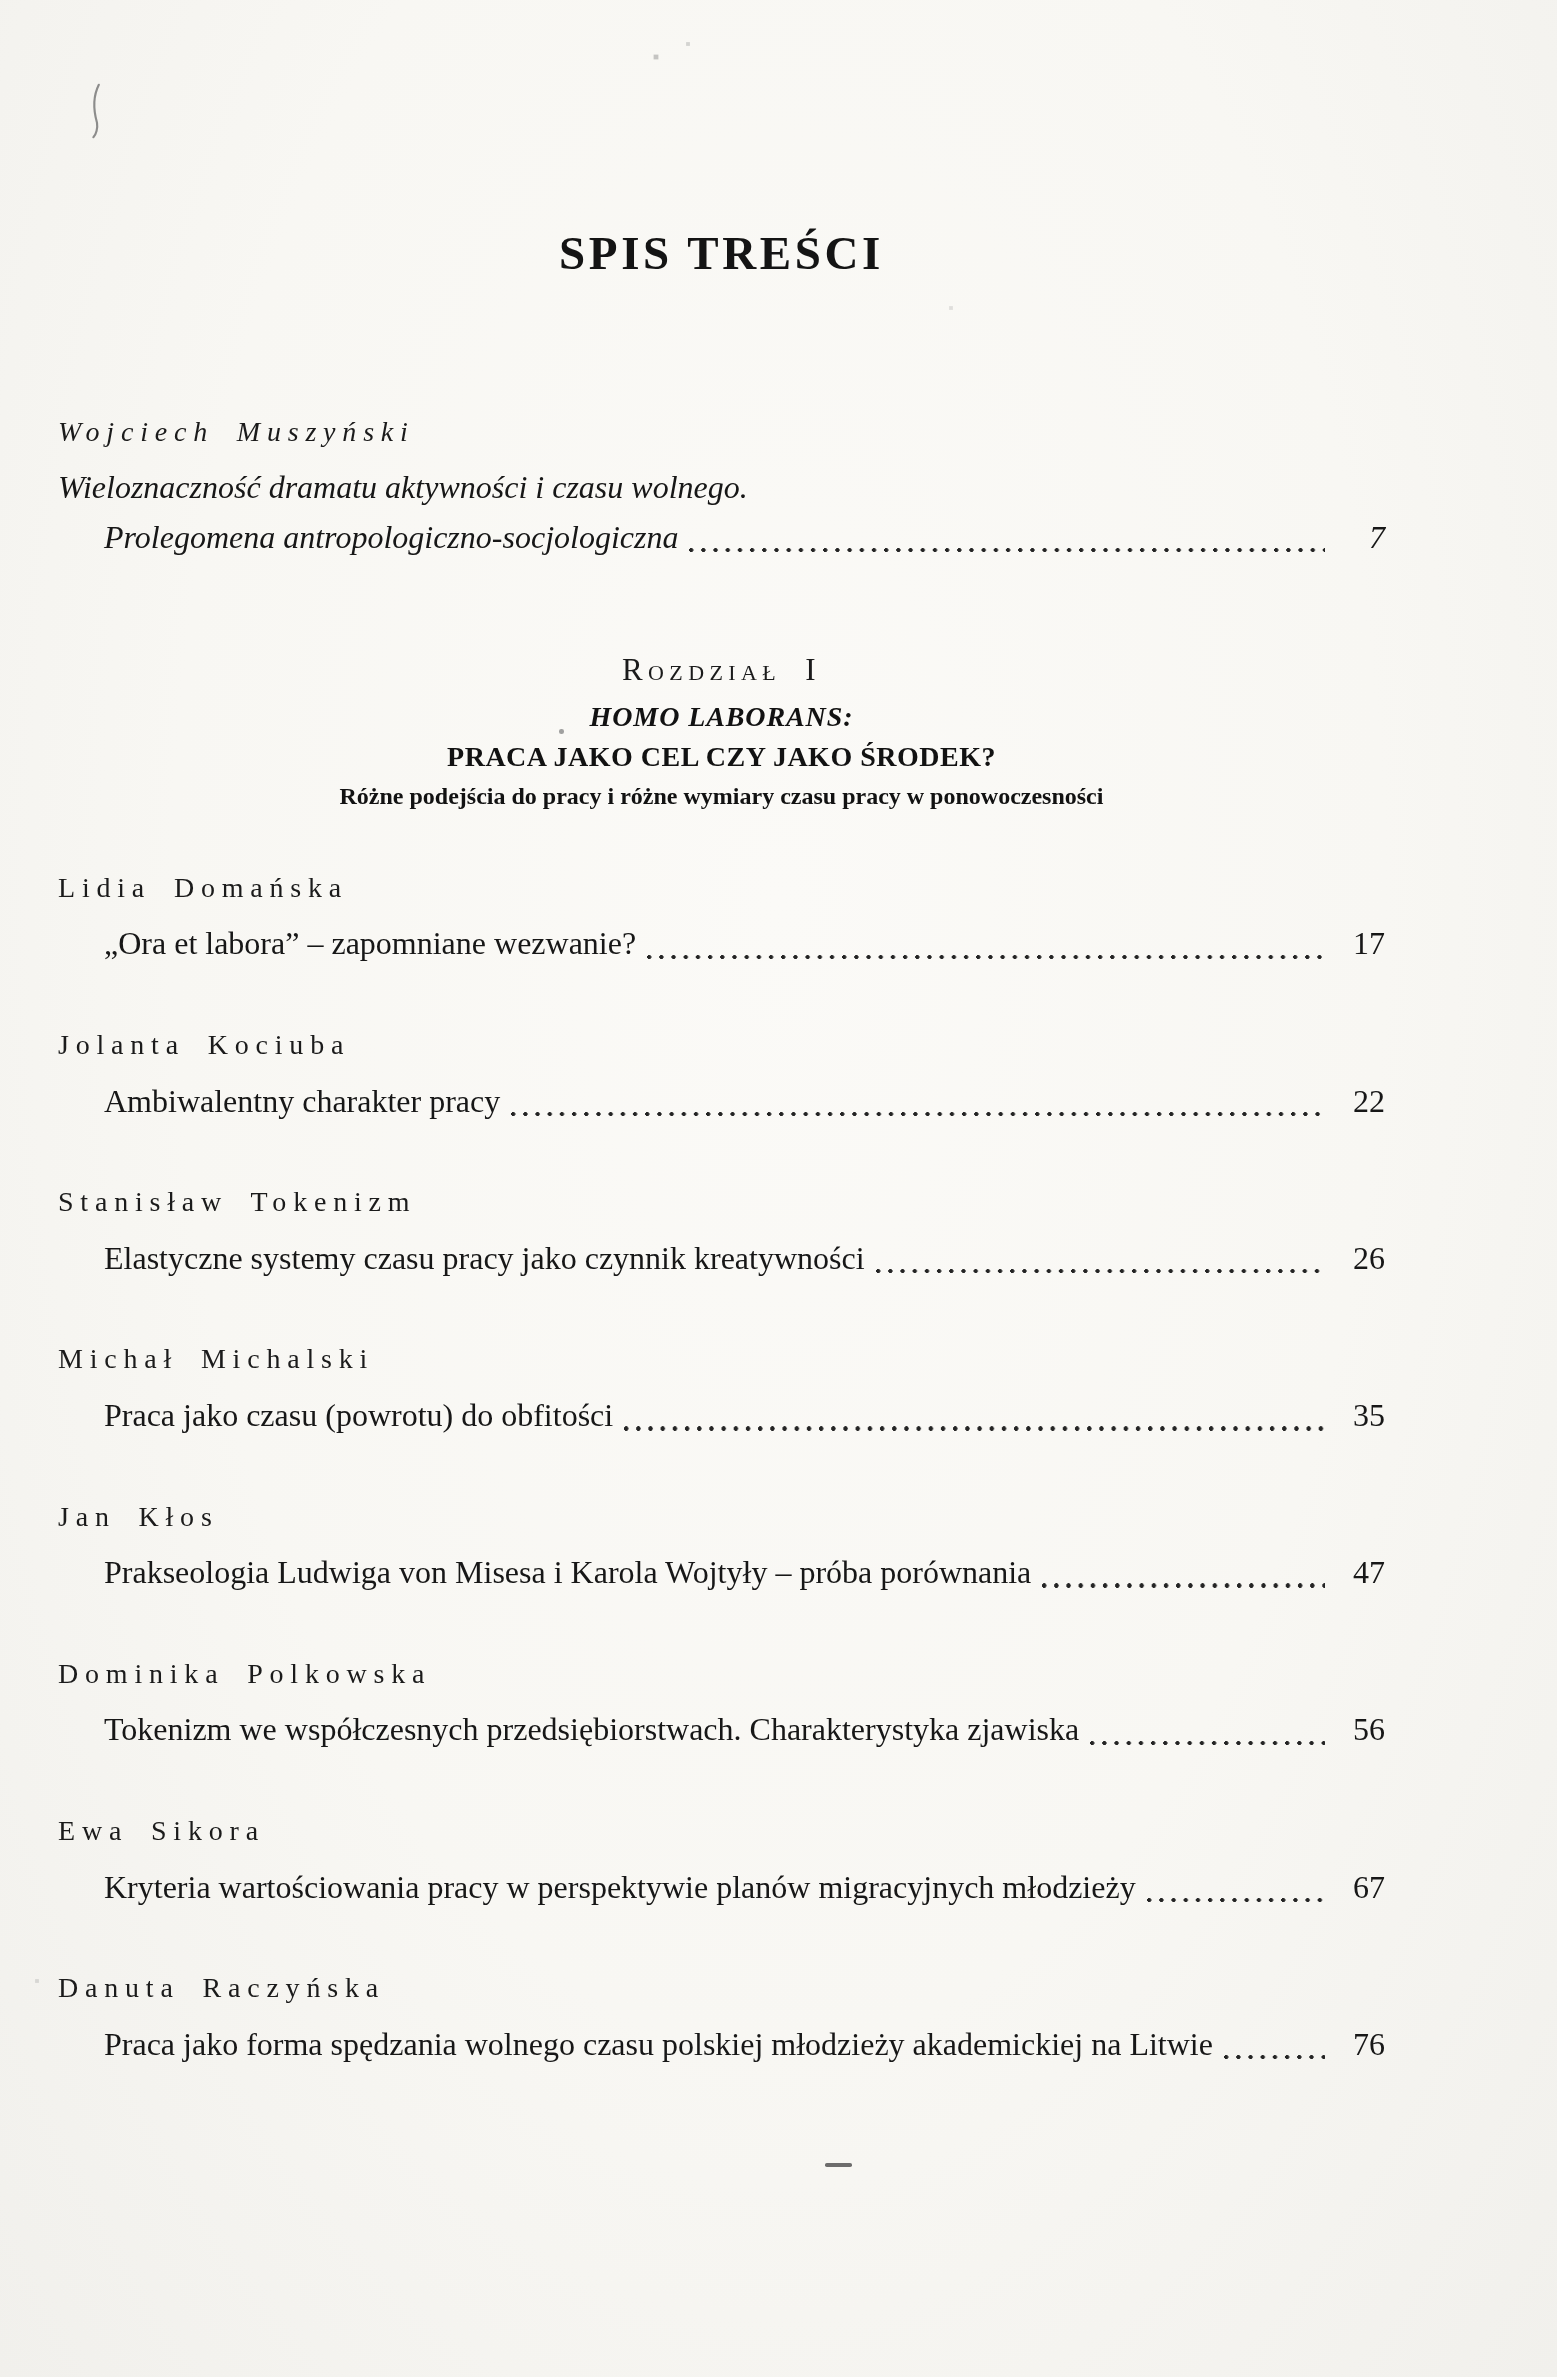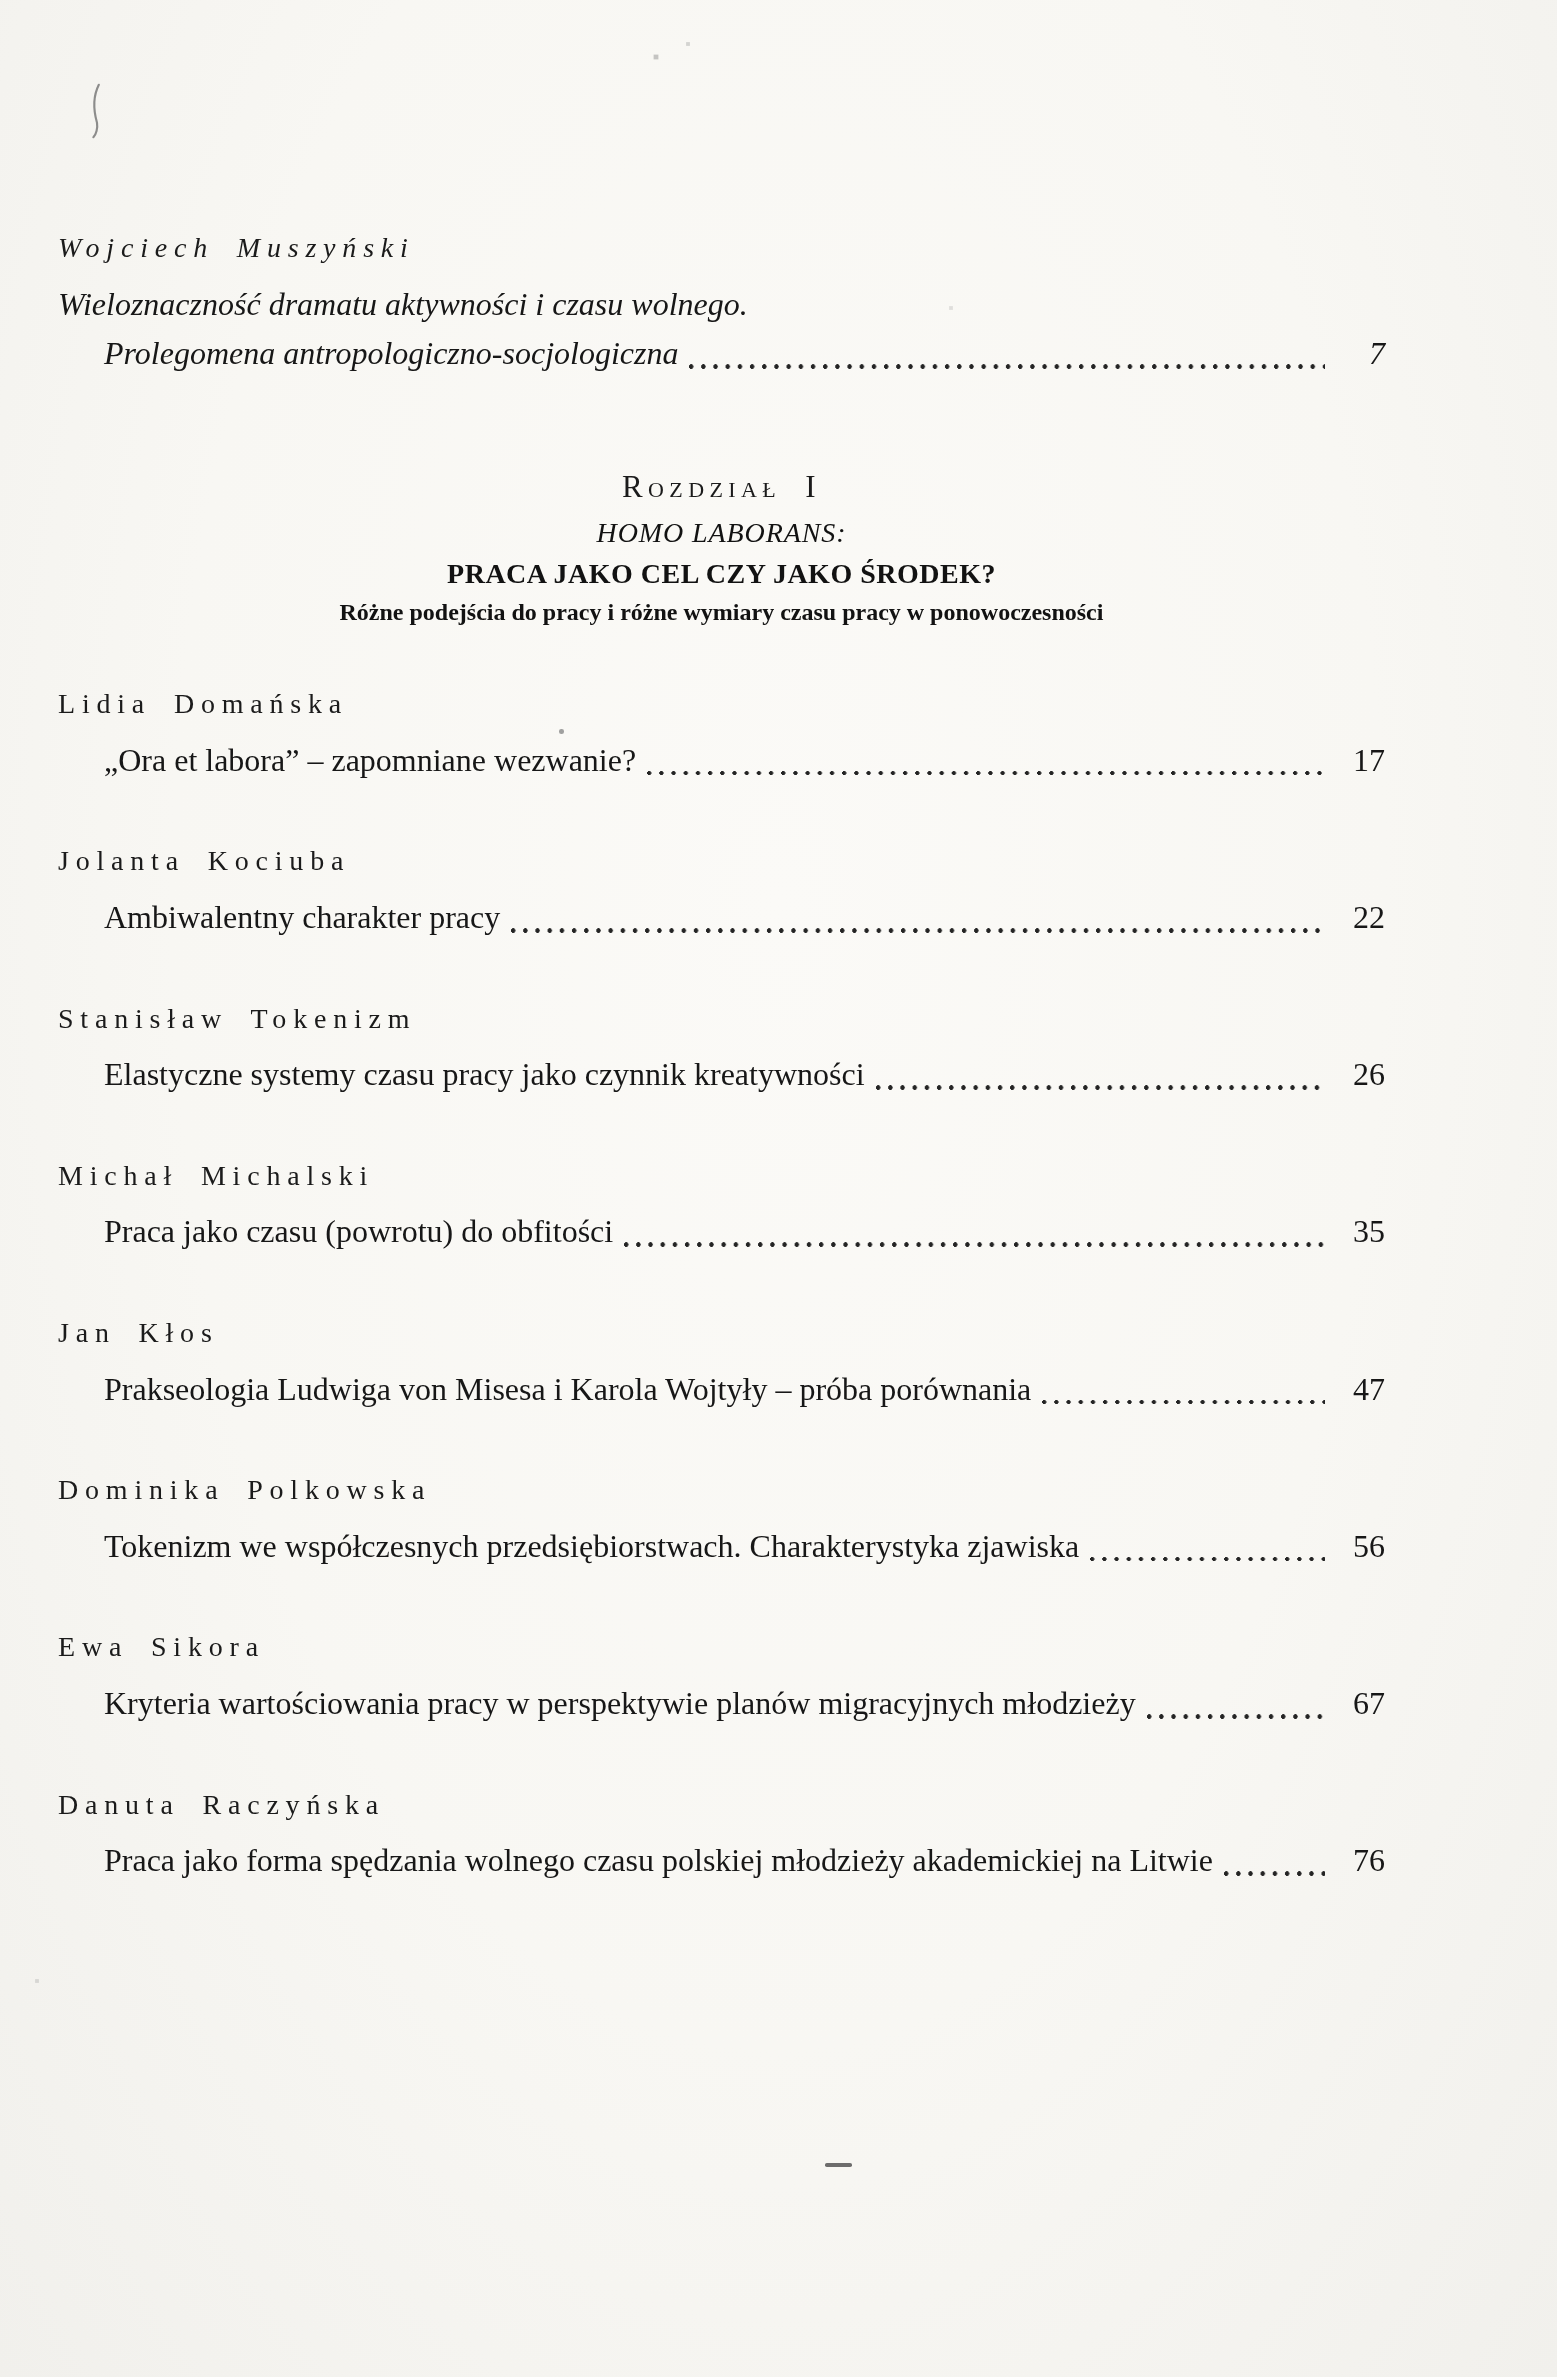--- a/index.html
+++ b/index.html
@@ -71,21 +71,21 @@
     font-size: 31px;
     font-variant: small-caps;
     letter-spacing: 5.4px;
     word-spacing: 11px;
     line-height: 1.4;
     margin-bottom: 4px;
     color: #1b1b1b;
   }
   .chapter-h1 {
     font-size: 28px;
-    font-weight: normal;
+    font-weight: bold;
     font-style: italic;
     letter-spacing: 0.9px;
     line-height: 1.48;
     color: #121212;
   }
   .chapter-h2 {
     font-size: 28px;
     font-weight: bold;
     letter-spacing: 0.5px;
     line-height: 1.45;
@@ -140,20 +140,21 @@
 
 <svg class="pen-mark" width="22" height="56" viewBox="0 0 24 62">
   <path d="M14 2 C8 14 8 30 12 44 C13 50 11 57 8 60" fill="none" stroke="#6a6a6a" stroke-width="2.4" stroke-linecap="round"></path>
 </svg>
 <div class="artifact-dot"></div>
 <div class="artifact-dash"></div>
 <div class="specks"></div>
 
 <div class="page-inner">
 
+  <h1 class="doc-title">SPIS TREŚCI</h1>
 
   <div class="entry front-entry">
     <div class="author">Wojciech Muszyński</div>
     <div class="toc-text-line">Wieloznaczność dramatu aktywności i czasu wolnego.</div>
     <div class="toc-line">
       <span class="toc-text">Prolegomena antropologiczno-socjologiczna</span>
       <span class="dots"></span>
       <span class="pagenum">7</span>
     </div>
   </div>

